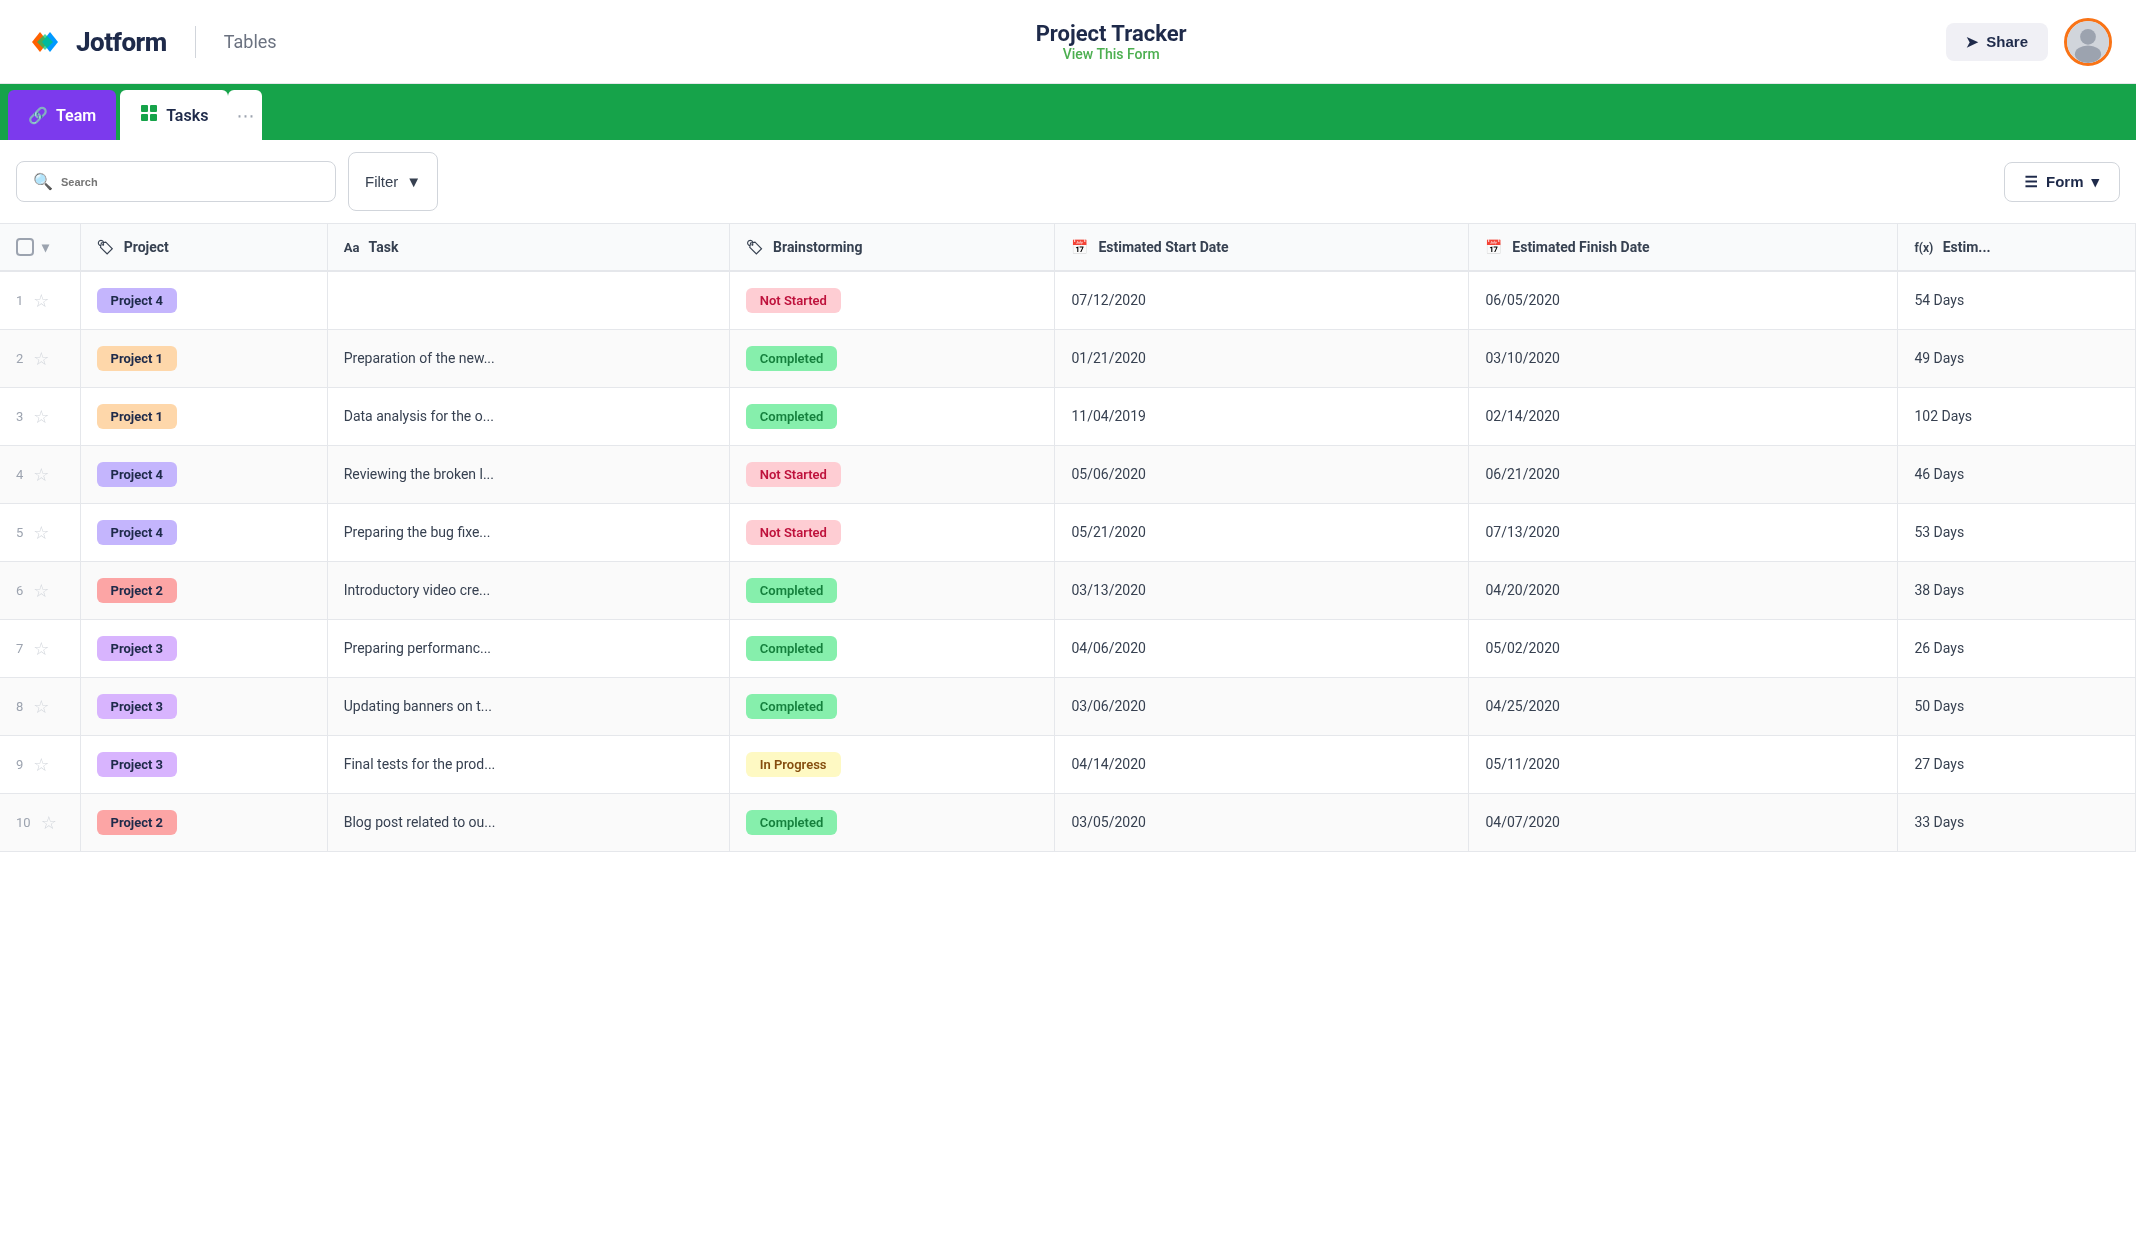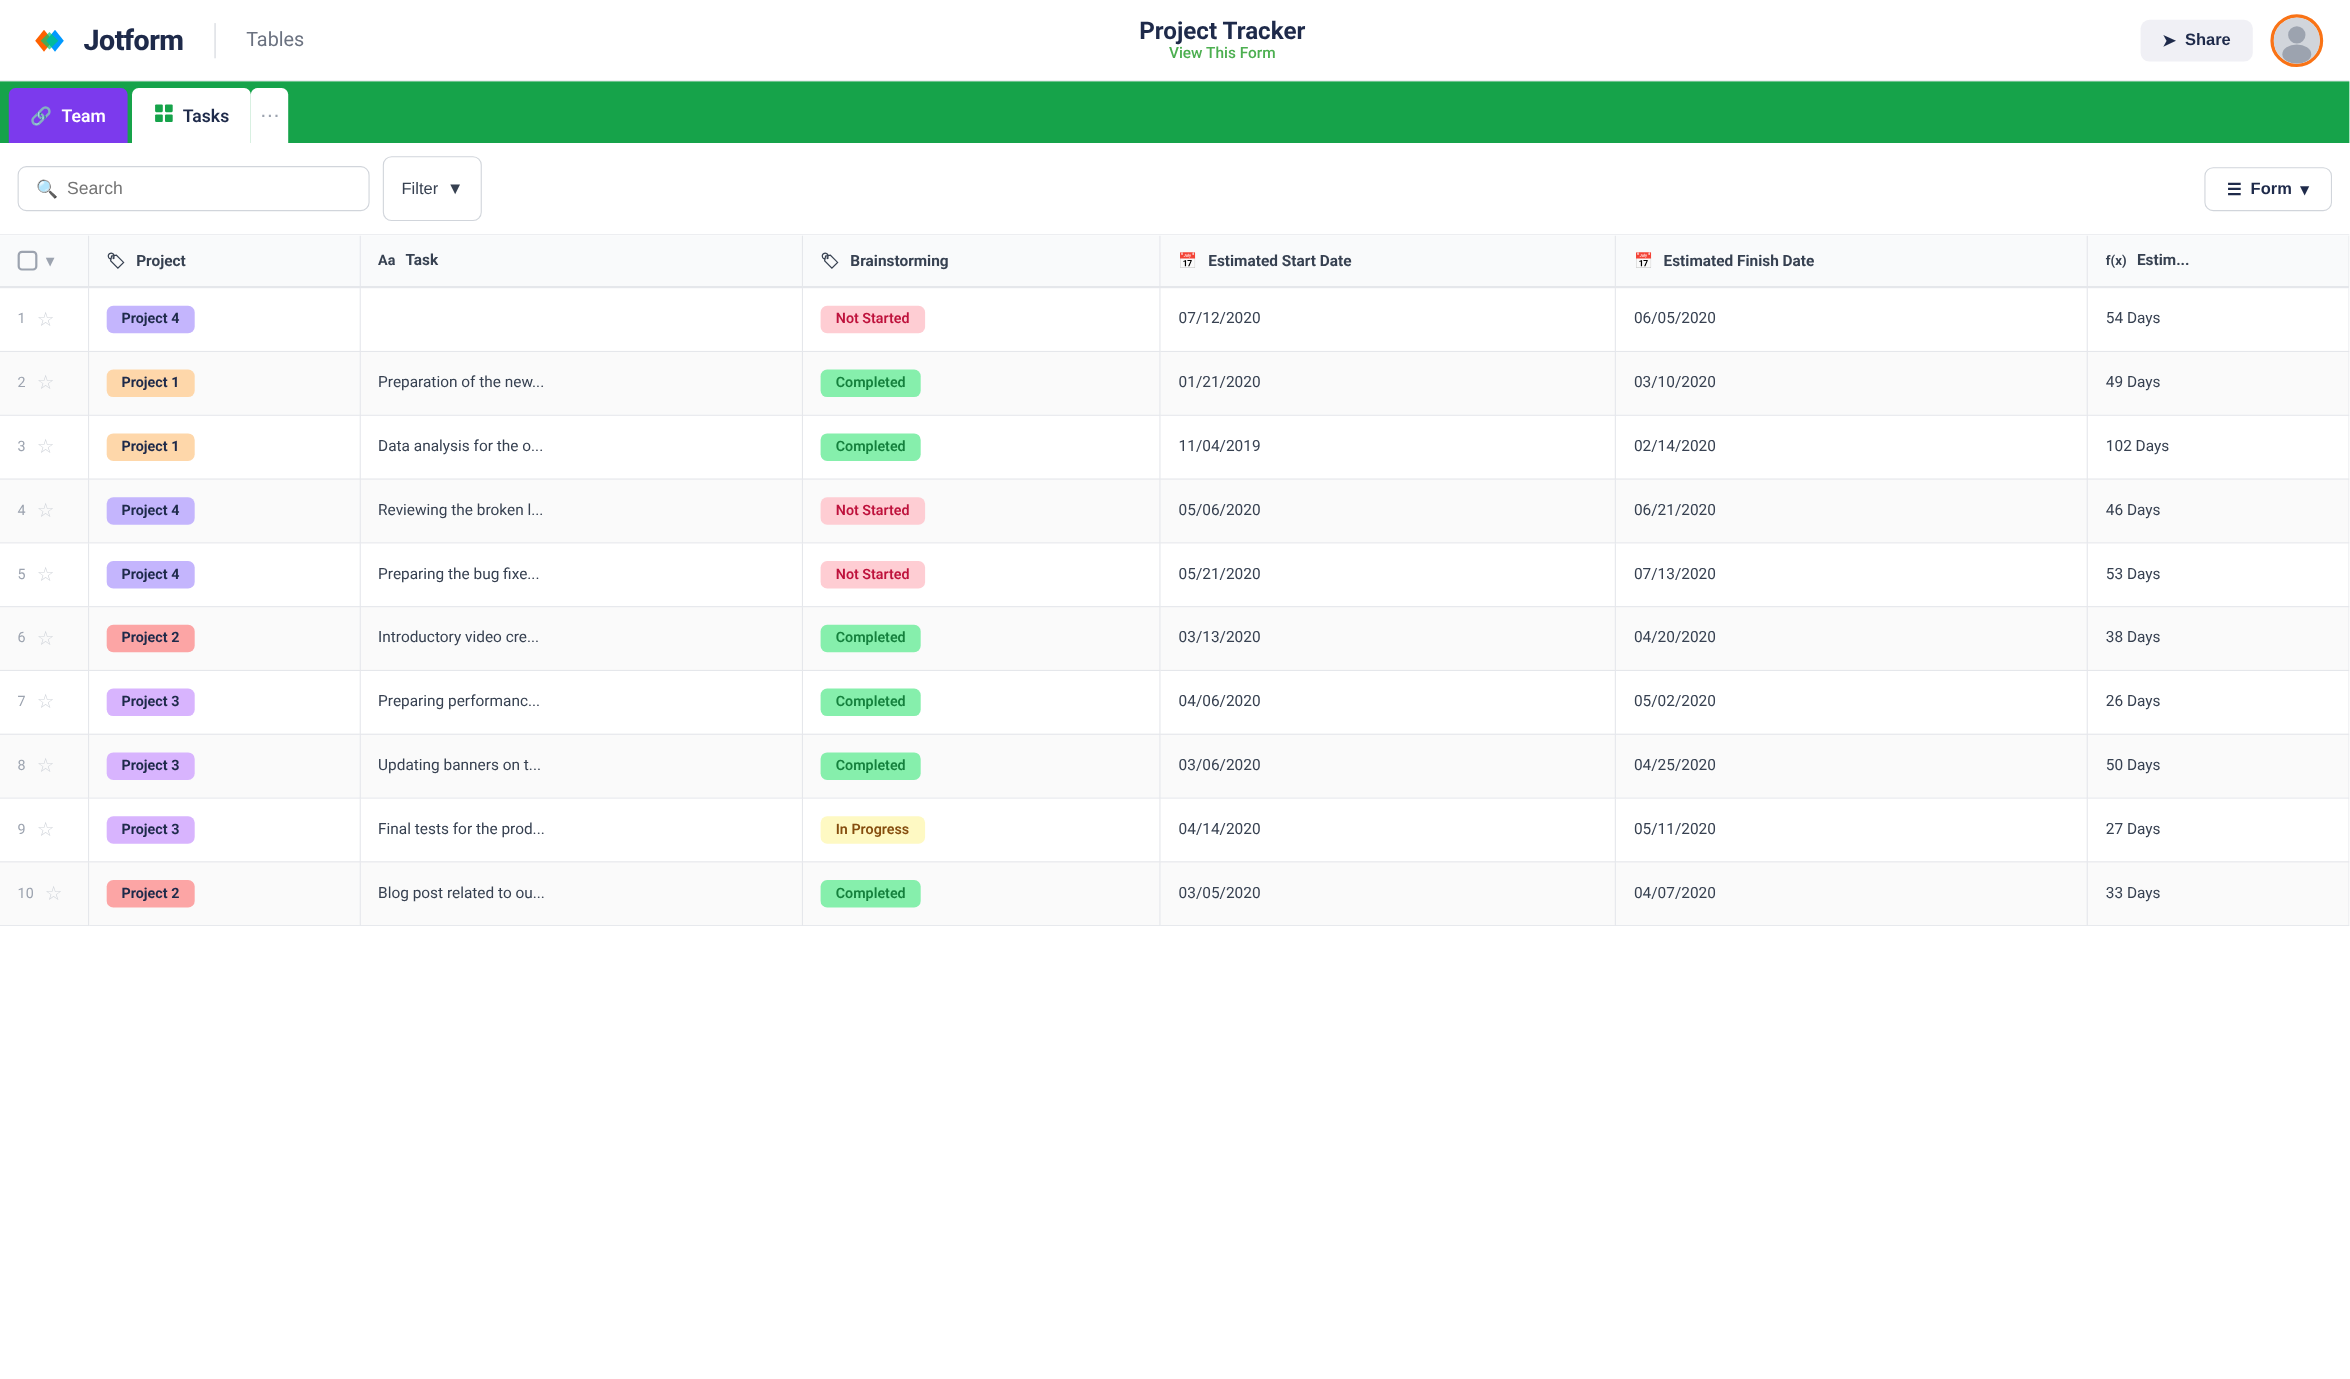--- a/index.html
+++ b/index.html
@@ -3,21 +3,21 @@
   <meta charset="utf-8">
   <style>
     * { box-sizing: border-box; margin: 0; padding: 0; }
     body { font-family: -apple-system, BlinkMacSystemFont, 'Segoe UI', Roboto, sans-serif; background: #fff; }
 
     
     .header {
       display: flex;
       align-items: center;
       padding: 0 24px;
-      height: 74px;
+      height: 84px;
       border-bottom: 1px solid #e5e7eb;
       background: #fff;
     }
     .logo-area {
       display: flex;
       align-items: center;
       gap: 12px;
       flex: 0 0 auto;
     }
     .logo-icon {
@@ -144,24 +144,25 @@
       gap: 8px;
       padding: 10px 16px;
       border: 1.5px solid #d1d5db;
       border-radius: 8px;
       width: 320px;
       background: #fff;
     }
     .search-input {
       border: none;
       outline: none;
-      font-size: 16px;
+      font-size: 11px;
       color: #7f1d1d;
       width: 100%;
       background: transparent;
+      font-weight: bold;
     }
     .filter-button {
       display: flex;
       align-items: center;
       gap: 8px;
       padding: 20px 16px;
       border: 1.5px solid #d1d5db;
       border-radius: 8px;
       font-size: 15px;
       color: #374151;

